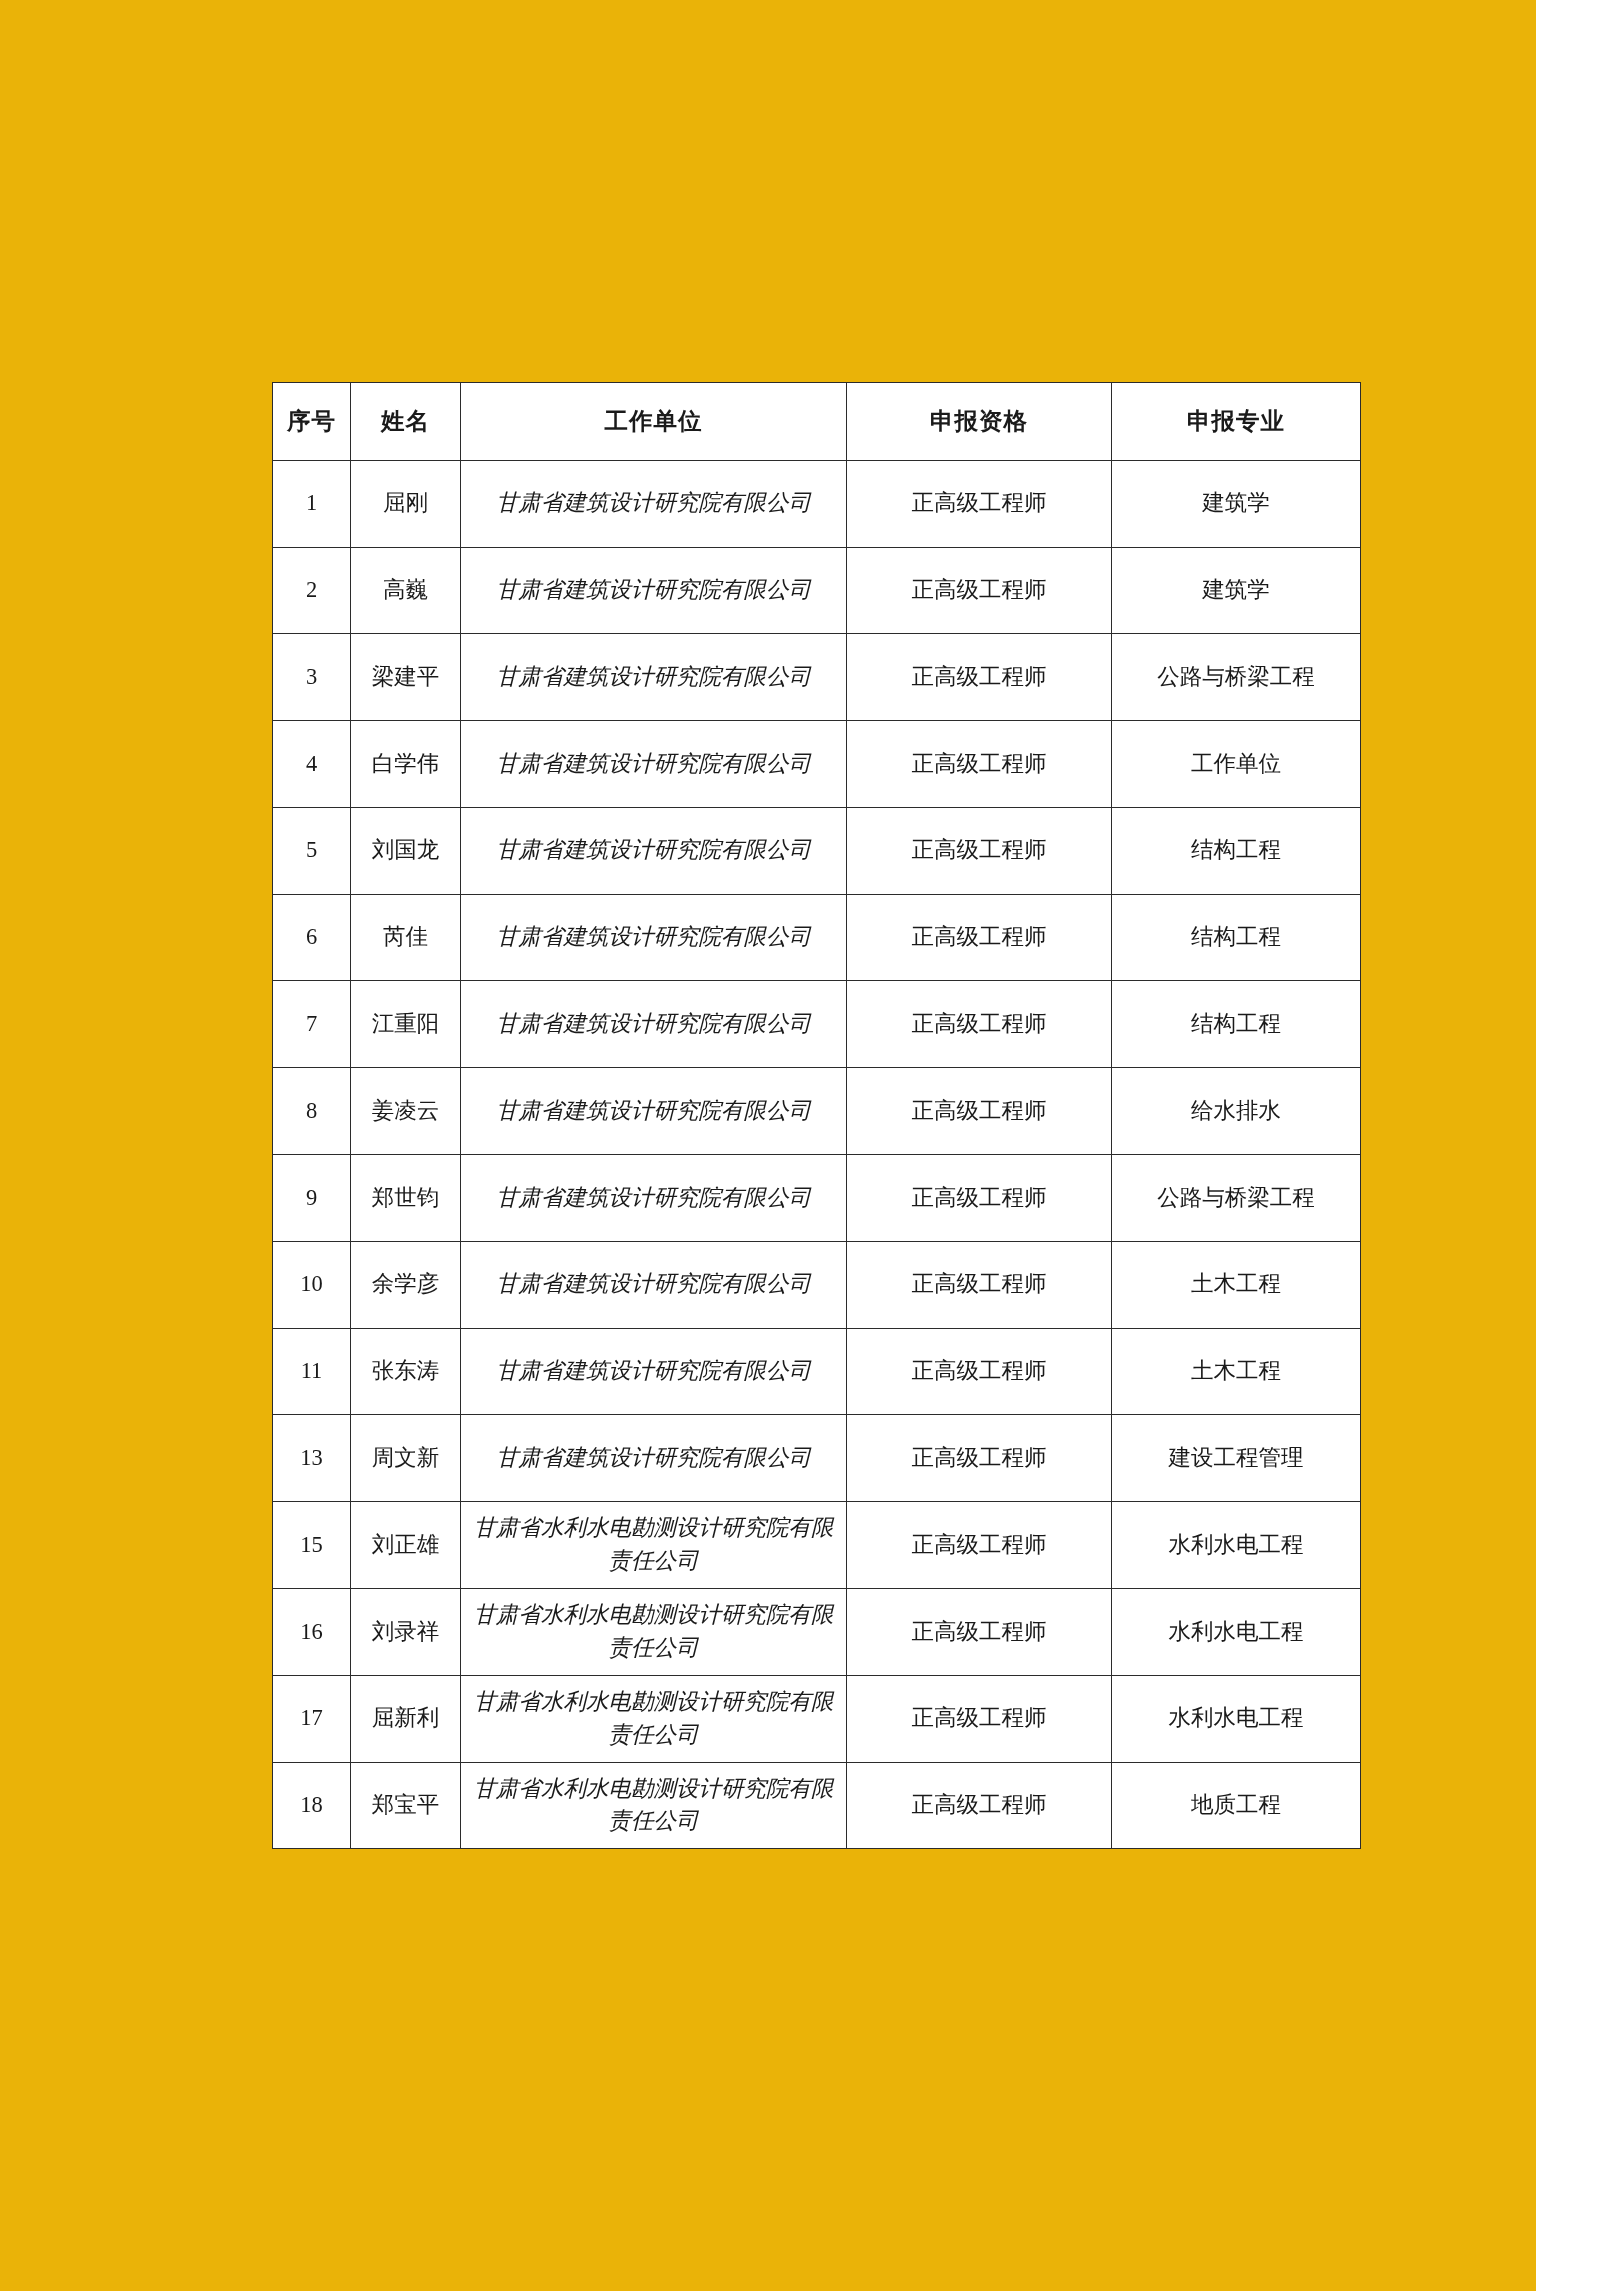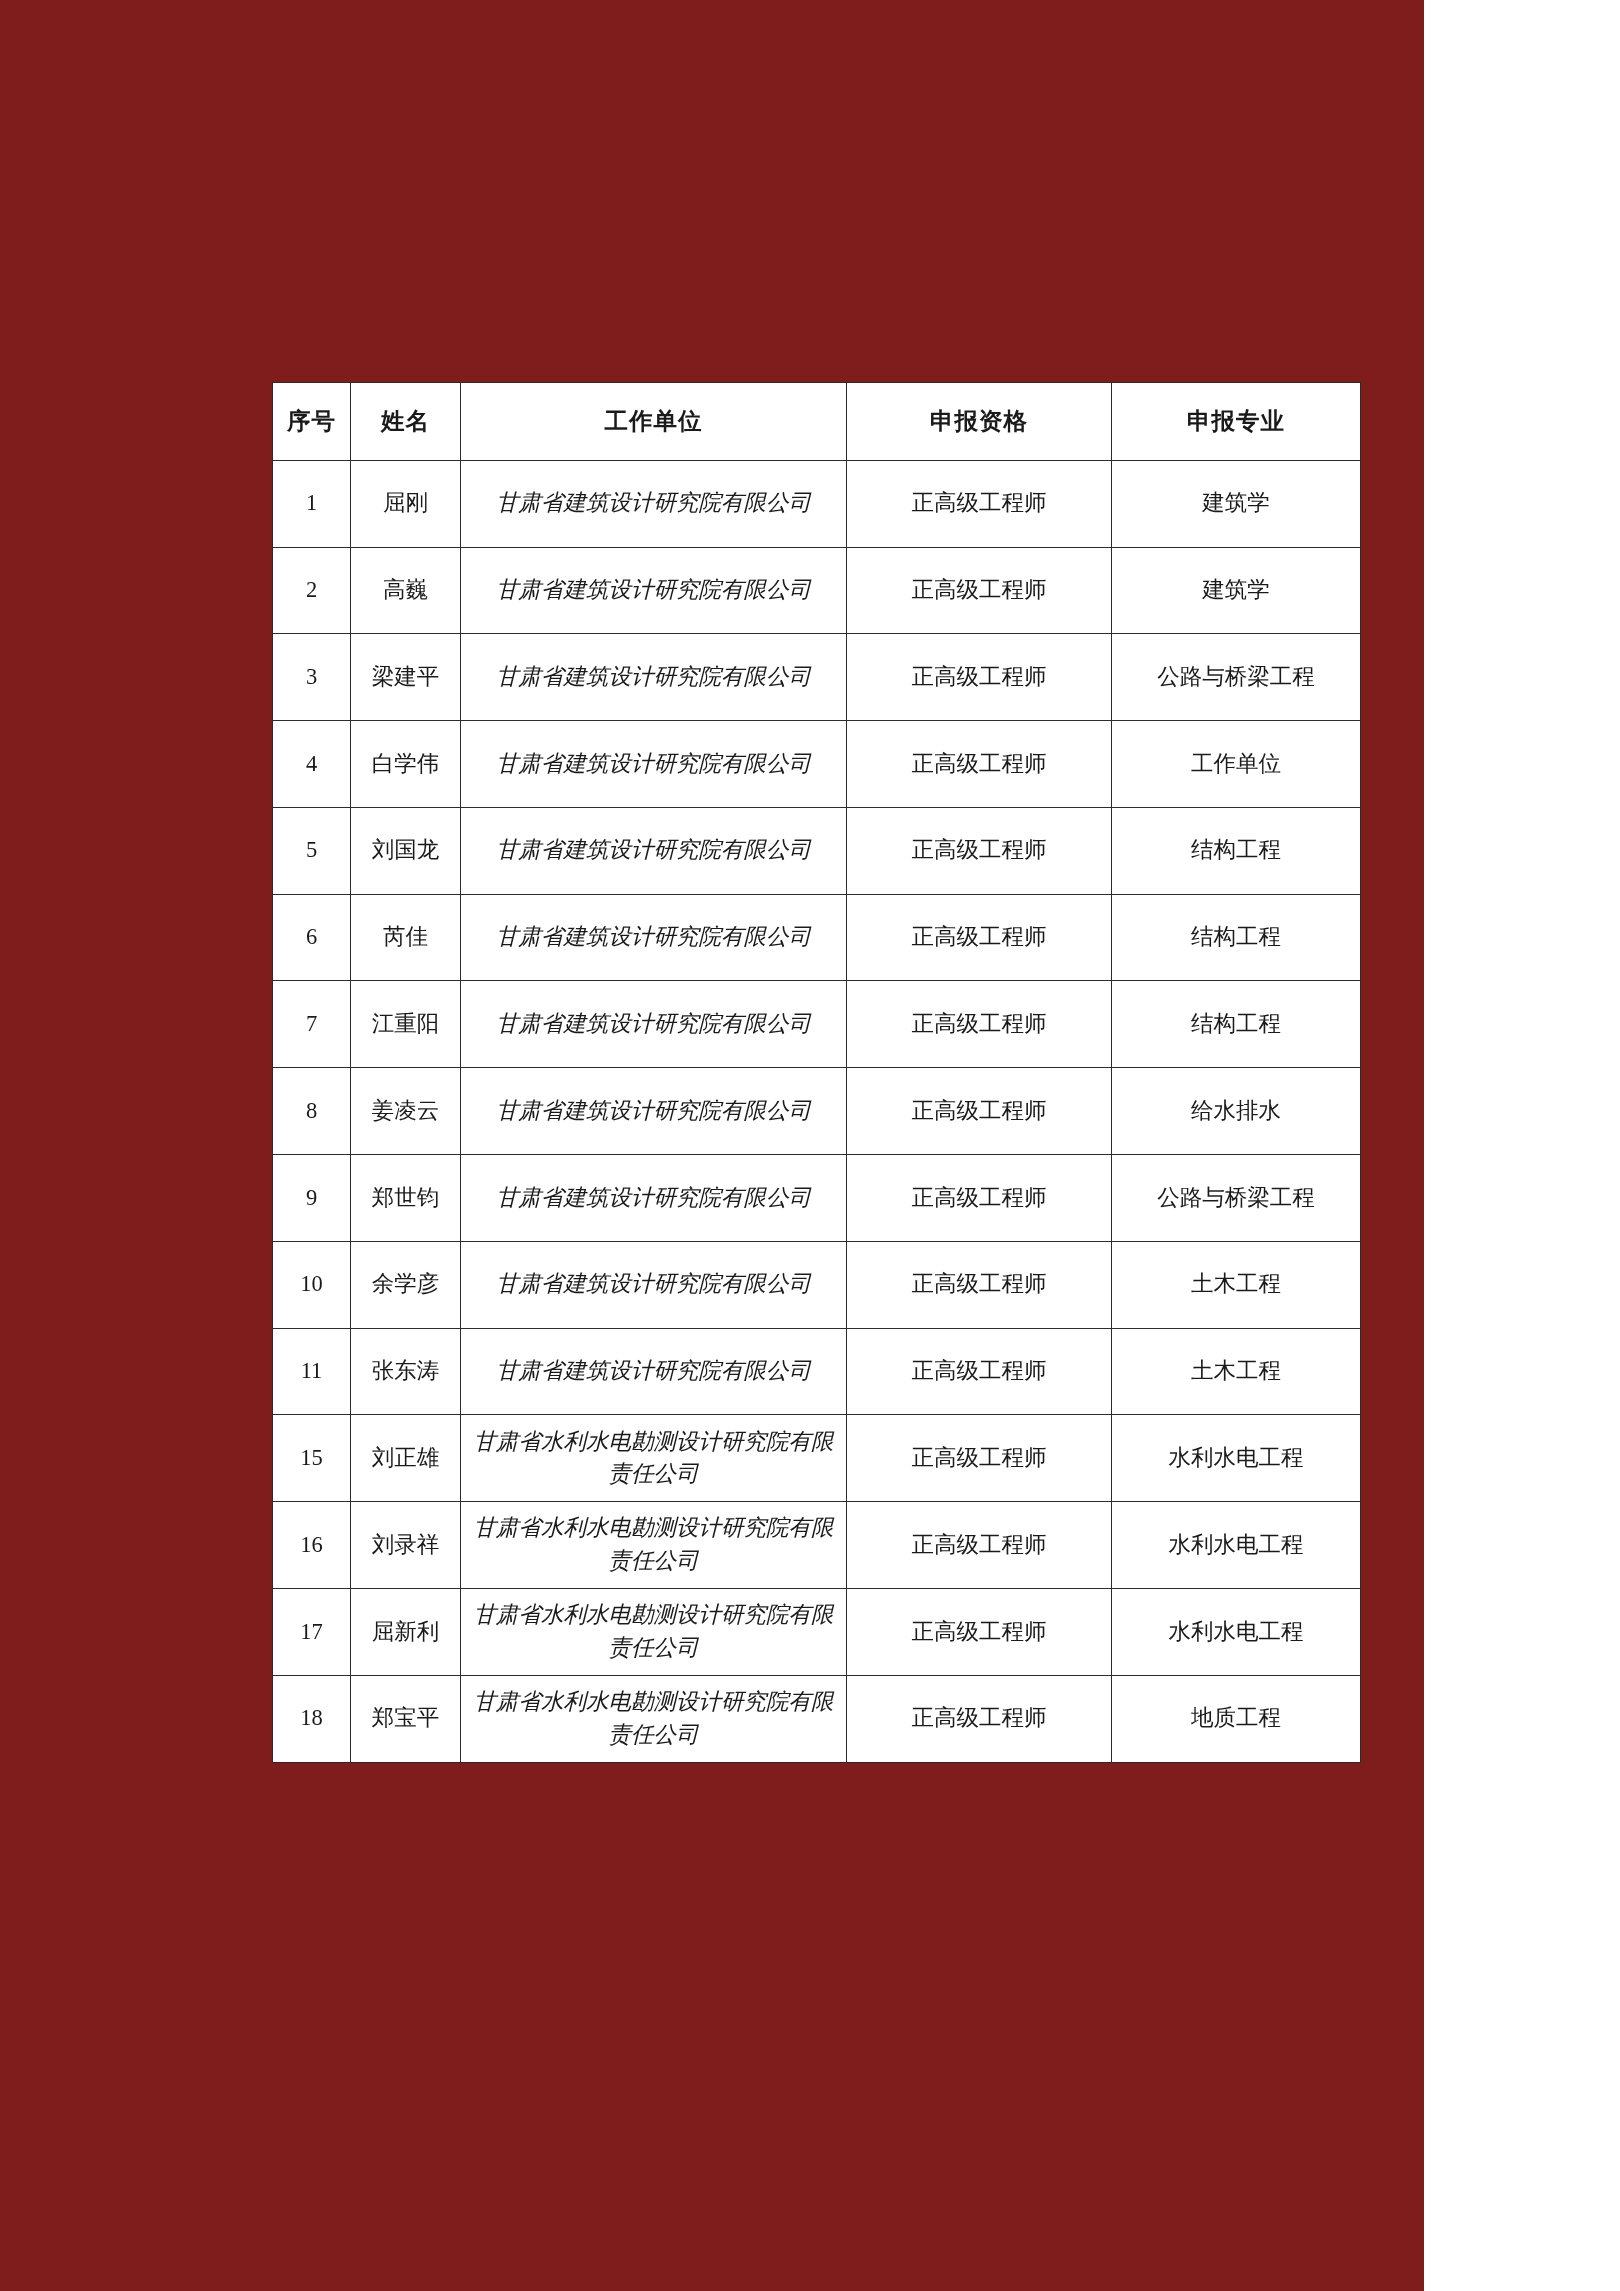--- a/index.html
+++ b/index.html
@@ -12,23 +12,23 @@
     height: 2292px;
     font-family: "Liberation Serif", "DejaVu Serif", serif;
     color: #1a1a1a;
     position: relative;
     overflow: hidden;
   }
   .page {
     position: absolute;
     left: 0;
     top: 0;
-    width: 1424px;
+    width: 1536px;
     height: 2292px;
-    background: #7f1d1d;
+    background: #eab308;
   }
   .table-wrap {
     position: absolute;
     left: 272px;
     top: 382px;
     width: 1088px;
   }
   table.roster {
     border-collapse: collapse;
     width: 1088px;
@@ -164,20 +164,27 @@
           <td>土木工程</td>
         </tr>
         <tr>
           <td class="col-idx">11</td>
           <td>张东涛</td>
           <td class="col-unit">甘肃省建筑设计研究院有限公司</td>
           <td>正高级工程师</td>
           <td>土木工程</td>
         </tr>
         <tr>
+          <td class="col-idx">13</td>
+          <td>周文新</td>
+          <td class="col-unit">甘肃省建筑设计研究院有限公司</td>
+          <td>正高级工程师</td>
+          <td>建设工程管理</td>
+        </tr>
+        <tr>
           <td class="col-idx">15</td>
           <td>刘正雄</td>
           <td class="col-unit">甘肃省水利水电勘测设计研究院有限责任公司</td>
           <td>正高级工程师</td>
           <td>水利水电工程</td>
         </tr>
         <tr>
           <td class="col-idx">16</td>
           <td>刘录祥</td>
           <td class="col-unit">甘肃省水利水电勘测设计研究院有限责任公司</td>

